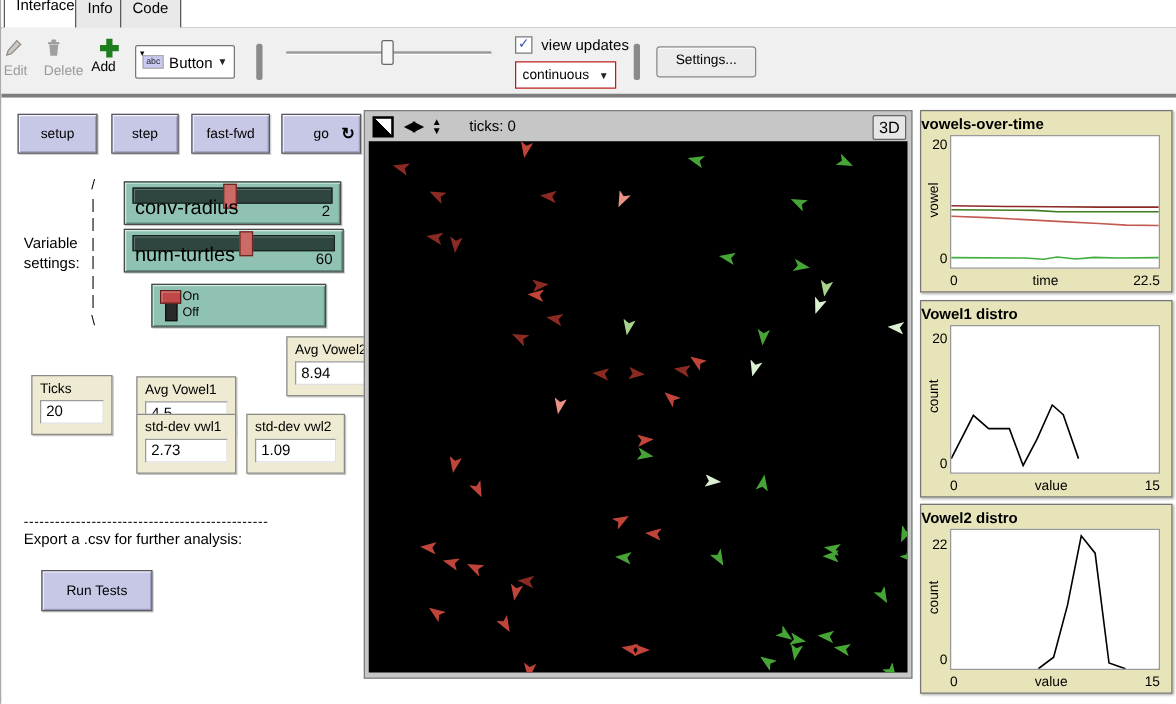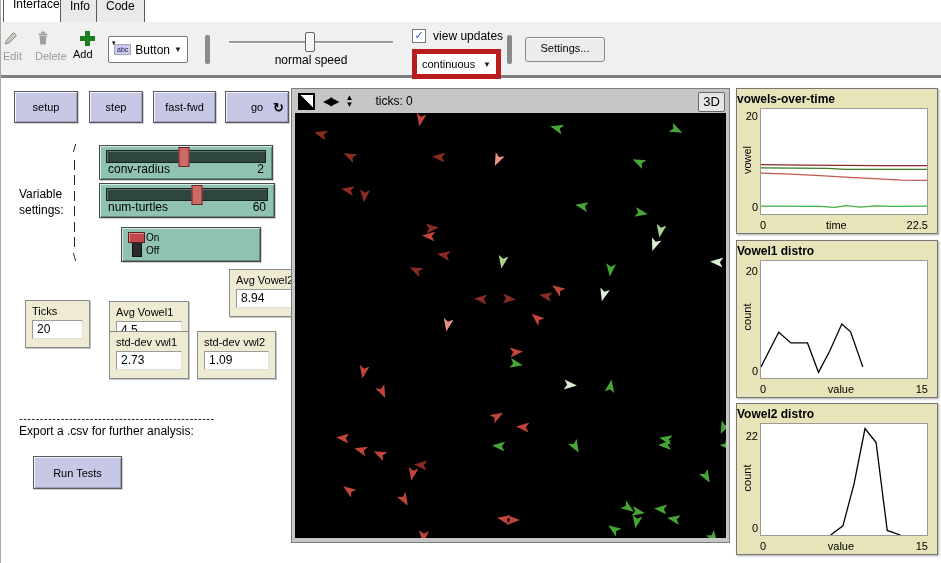--- a/index.html
+++ b/index.html
@@ -23,36 +23,36 @@
        border-radius:2px;display:flex;align-items:center;}
   .abc-box{background:#c9c9f2;border:1px solid #aaa;font-size:7px;padding:1px 2px;margin:0 4px 0 5px;color:#223;position:relative;}
   .abc-box .corner{position:absolute;left:-3px;top:-6px;font-size:7px;color:#000;}
   .dd-arrow{margin-left:auto;margin-right:5px;font-size:8px;color:#222;}
   .vsep{position:absolute;top:13px;width:5px;height:29px;background:#8a8a8a;border-radius:2px;}
   .speed-track{position:absolute;left:0;top:19px;right:0;height:2px;background:#9a9a9a;border-bottom:1px solid #fff;}
   .speed-thumb{position:absolute;top:10px;width:8px;height:18px;background:#f7f7f7;border:1px solid #666;border-radius:2px;}
   .speed-label{position:absolute;top:31px;left:0;right:0;text-align:center;font-size:12px;}
   .chk{display:inline-block;width:12px;height:12px;background:#fff;border:1px solid #777;vertical-align:middle;
        line-height:11px;text-align:center;color:#3355bb;font-size:11px;}
-  .update-dd{position:absolute;left:411px;top:27px;width:74px;height:20px;background:#fff;border:5px solid #b91c1c;
+  .update-dd{position:absolute;left:411px;top:27px;width:74px;height:20px;background:#fff;border:1px solid #b91c1c;
        display:flex;align-items:center;font-size:11px;padding-left:5px;}
   .settings-btn{position:absolute;left:524px;top:15px;width:78px;height:23px;background:#ececec;border:1px solid #888;
        border-radius:3px;text-align:center;line-height:21px;font-size:11px;box-shadow:inset 0 1px 0 #fff;}
   
   .nl-button{position:absolute;background:#c7c7e6;border:1px solid #5a5a5a;
        box-shadow:inset 1px 1px 0 #f4f4ff,inset -1px -1px 0 #9c9cc0,1px 1px 0 #cfcfcf;
        display:flex;align-items:center;justify-content:center;font-size:11px;}
   .go-icon{position:absolute;right:4px;top:50%;transform:translateY(-50%);font-weight:bold;font-size:13px;}
   .note{position:absolute;white-space:pre;font-size:11px;}
   .nl-slider{position:absolute;background:#8fc2b3;border:1px solid #4a4a4a;
        box-shadow:inset 1px 1px 0 #d2eae2,inset -1px -1px 0 #5e8a7d,1px 1px 0 #cfcfcf;}
   .slider-track{position:absolute;left:6px;top:4px;right:6px;height:11px;background:#2e463f;border:1px solid #17251f;
        box-shadow:inset 1px 1px 0 rgba(255,255,255,.25);}
   .slider-thumb{position:absolute;top:-4px;width:9px;height:18px;background:#cc6a66;border:1px solid #6e2523;transform:translateX(-50%);}
-  .slider-label{position:absolute;left:8px;bottom:3px;font-size:12px;}
+  .slider-label{position:absolute;left:8px;bottom:3px;font-size:16px;}
   .slider-value{position:absolute;right:8px;bottom:3px;font-size:12px;}
   .nl-switch{position:absolute;background:#8fc2b3;border:1px solid #4a4a4a;
        box-shadow:inset 1px 1px 0 #d2eae2,inset -1px -1px 0 #5e8a7d,1px 1px 0 #cfcfcf;}
   .sw-track{position:absolute;left:10px;top:6px;width:8px;height:21px;background:#2a2a2a;border:1px solid #111;}
   .sw-knob{position:absolute;left:6px;top:4px;width:15px;height:9px;background:#c04848;border:1px solid #5e1d1d;box-shadow:inset 1px 1px 0 #e08a8a;}
   .sw-onoff{position:absolute;left:24px;top:3px;font-size:10px;line-height:13px;}
   .sw-name{position:absolute;left:52px;top:0;bottom:0;display:flex;align-items:center;font-size:12px;}
   .nl-monitor{position:absolute;background:#eeebd2;border:1px solid #8a8a8a;box-shadow:1px 1px 0 #c4c4c4;}
   .monitor-label{margin:4px 6px 0;font-size:11px;}
   .monitor-value{margin:3px 6px 0;background:#fff;border:1px solid #9a9a9a;border-right-color:#e0e0e0;border-bottom-color:#e0e0e0;
@@ -121,21 +121,20 @@
     </span>
     <span style="font-size:12px;">Button</span>
     <span class="dd-arrow">▼</span>
   </div>
 
   <div class="vsep" style="left:204px;"></div>
 
   <div style="position:absolute;left:228px;top:0;width:164px;height:53px;">
     <div class="speed-track"></div>
     <div class="speed-thumb" style="left:76px;"></div>
-    <div class="speed-label">normal speed</div>
   </div>
 
   <div style="position:absolute;left:411px;top:7px;">
     <span class="chk">✓</span>
     <span style="margin-left:4px;font-size:12px;vertical-align:middle;">view updates</span>
   </div>
 
   <div class="update-dd">
     <span>continuous</span>
     <span class="dd-arrow">▼</span>

